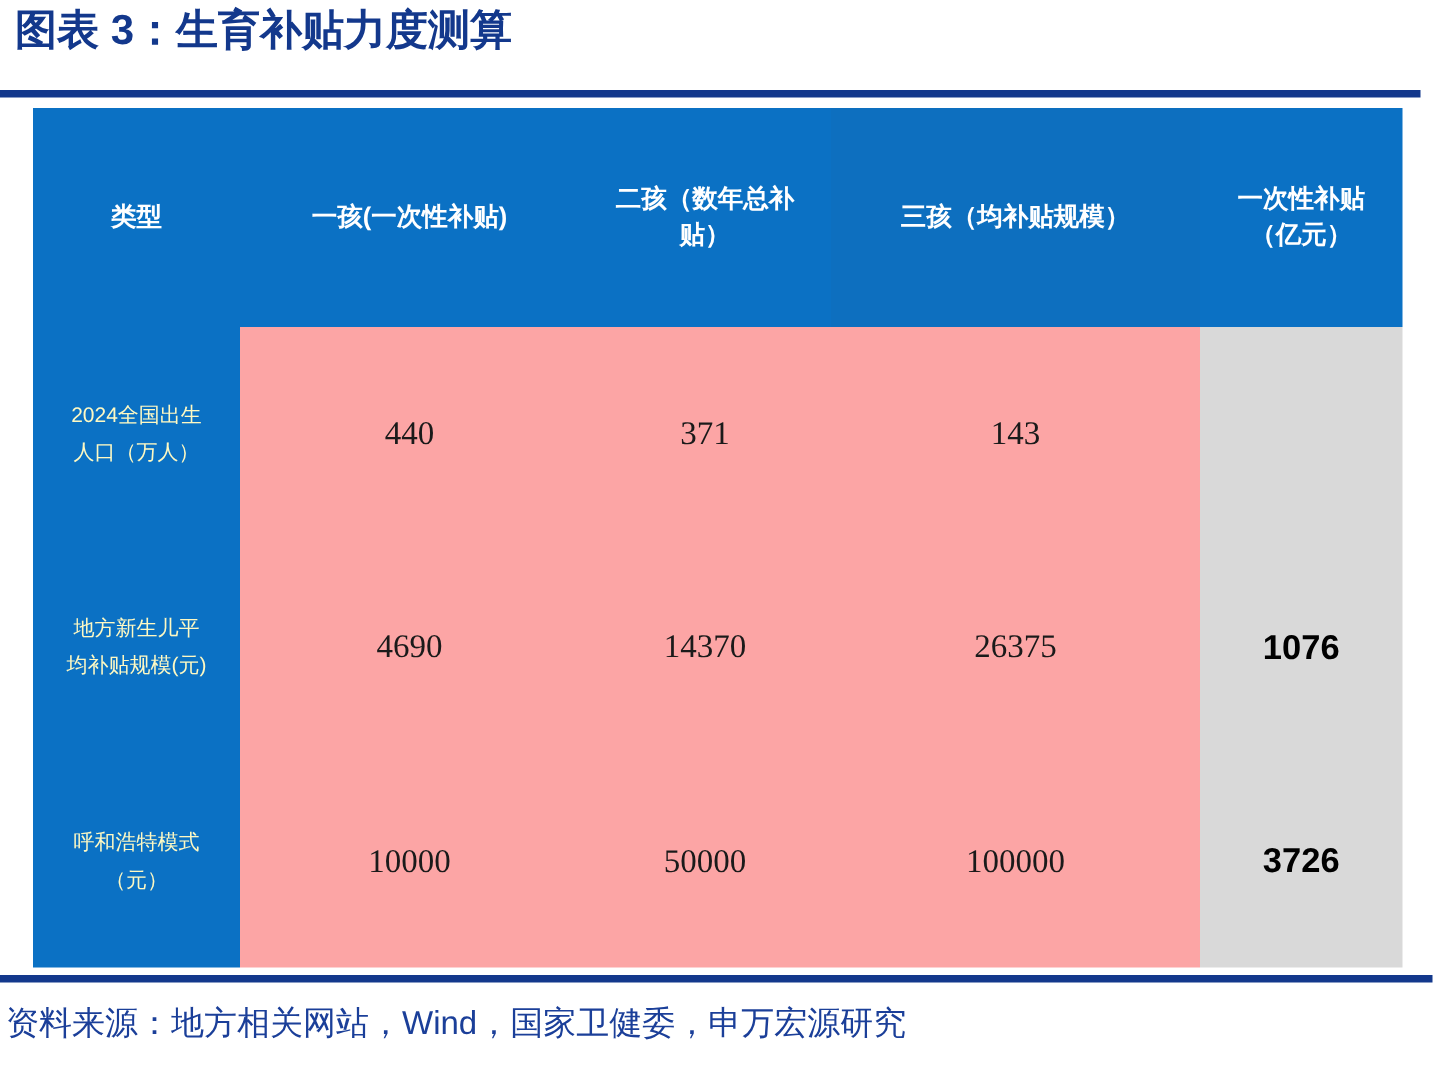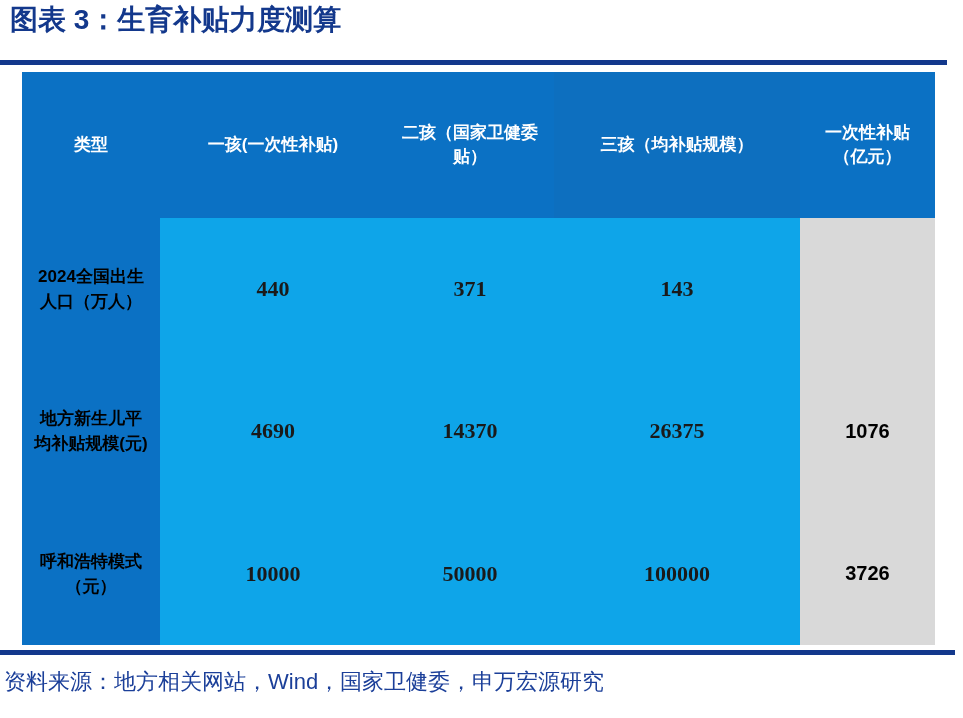--- a/index.html
+++ b/index.html
@@ -90,38 +90,38 @@
     display: inline-block;
     max-width: 150px;
   }
 
   
   tbody tr { height: 142px; }
   tbody tr.row-last { height: 143px; }
 
   td.rowlabel {
     background: #0b71c4;
-    color: #000000;
-    font-size: 17px;
-    font-weight: bold;
+    color: #fef9c3;
+    font-size: 14px;
+    font-weight: normal;
     line-height: 25px;
     padding: 0 1px;
     white-space: nowrap;
   }
   td.cell {
-    background: #0ea5e9;
+    background: #fca5a5;
     color: #1a1a1a;
     font-size: 22px;
-    font-weight: bold;
+    font-weight: normal;
     font-family: "Liberation Serif", "DejaVu Serif", serif;
   }
   td.cell-total {
     background: #d9d9d9;
     color: #000000;
-    font-size: 20px;
+    font-size: 23px;
     font-weight: bold;
     font-family: "Liberation Sans", "DejaVu Sans", sans-serif;
   }
   td.cell-total.empty { font-size: 0; }
 
   
   .footer-rule {
     position: absolute;
     left: 0px;
     top: 650px;
@@ -154,21 +154,21 @@
         <col class="c-one">
         <col class="c-two">
         <col class="c-three">
         <col class="c-total">
       </colgroup>
       <thead>
         <tr>
           <th class="hd">类型</th>
           <th class="hd">一孩(一次性补贴)</th>
           <th class="hd hd-two">
-            <span class="wrapcell">二孩（国家卫健委</span><br>
+            <span class="wrapcell">二孩（数年总补</span><br>
             <span>贴）</span>
           </th>
           <th class="hd hd-three">三孩（均补贴规模）</th>
           <th class="hd hd-total">
             <span>一次性补贴</span><br>
             <span>（亿元）</span>
           </th>
         </tr>
       </thead>
       <tbody>

